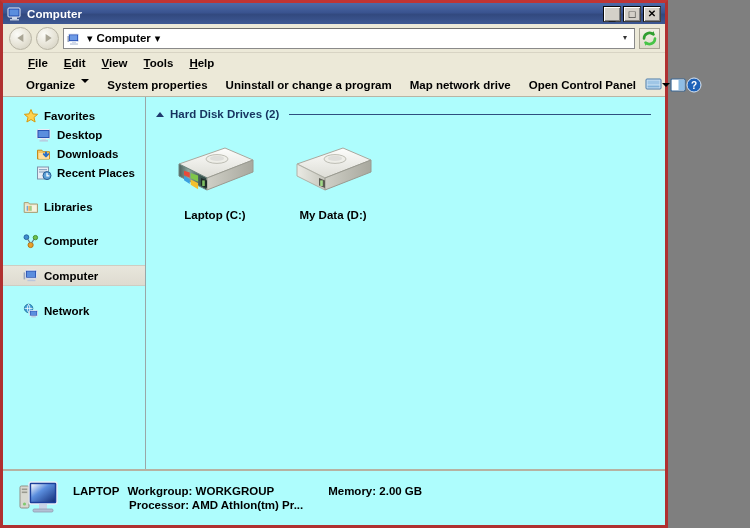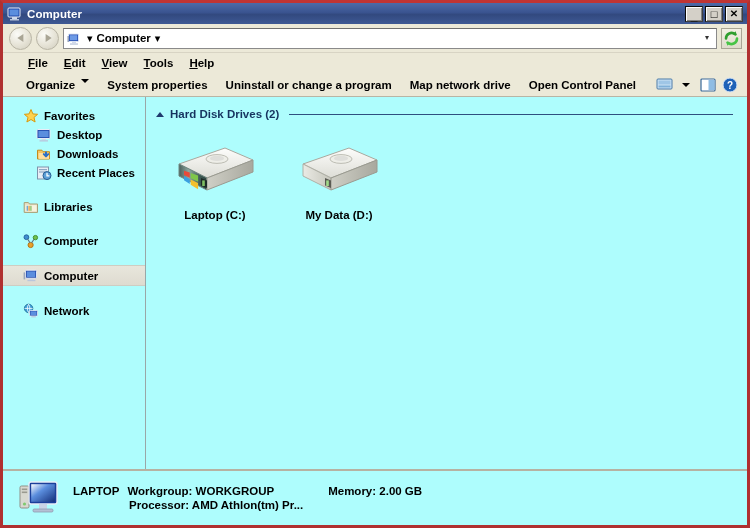--- a/index.html
+++ b/index.html
@@ -8,21 +8,21 @@
     width: 750px; height: 528px;
     overflow: hidden;
     font-family: "Liberation Sans", sans-serif;
   }
   body { background: #7f7f7f; }
 
   
   .window {
     position: absolute;
     left: 0; top: 0;
-    width: 750px; height: 528px;
+    width: 668px; height: 528px;
     background: #d4d0c8;
     border-left: 3px solid #b03030;
     border-right: 3px solid #b03030;
     border-top: 3px solid #c03434;
     border-bottom: 3px solid #b03030;
     display: flex;
     flex-direction: column;
   }
 
   
@@ -291,21 +291,21 @@
   }
   .group-rule {
     flex: 1 1 auto;
     height: 1px;
     background: #2f4f7f;
     margin-left: 4px;
   }
   .tiles {
     display: flex;
     padding: 22px 14px 0 14px;
-    gap: 14px;
+    gap: 8px;
   }
   .tile {
     width: 110px;
     display: flex;
     flex-direction: column;
     align-items: center;
     cursor: default;
   }
   .tile .cap {
     margin-top: 7px;

